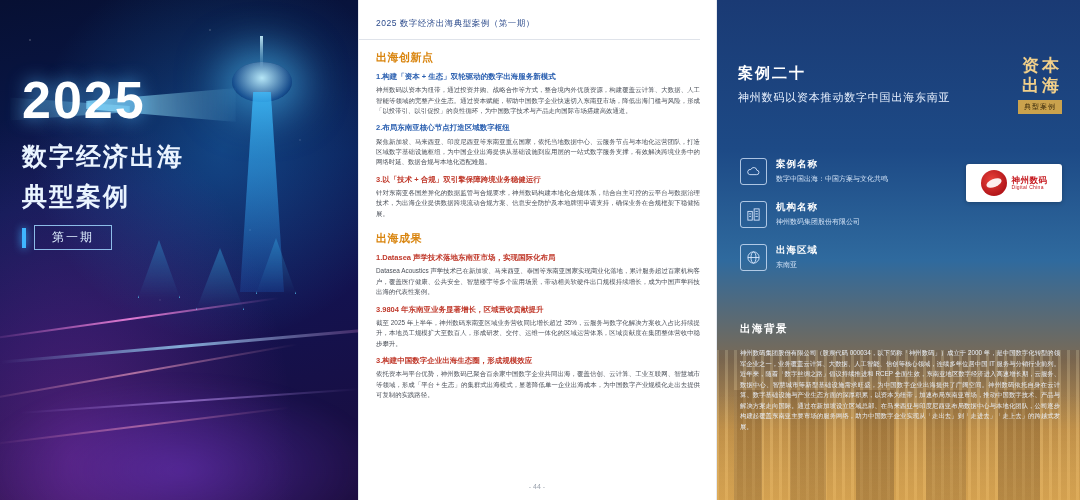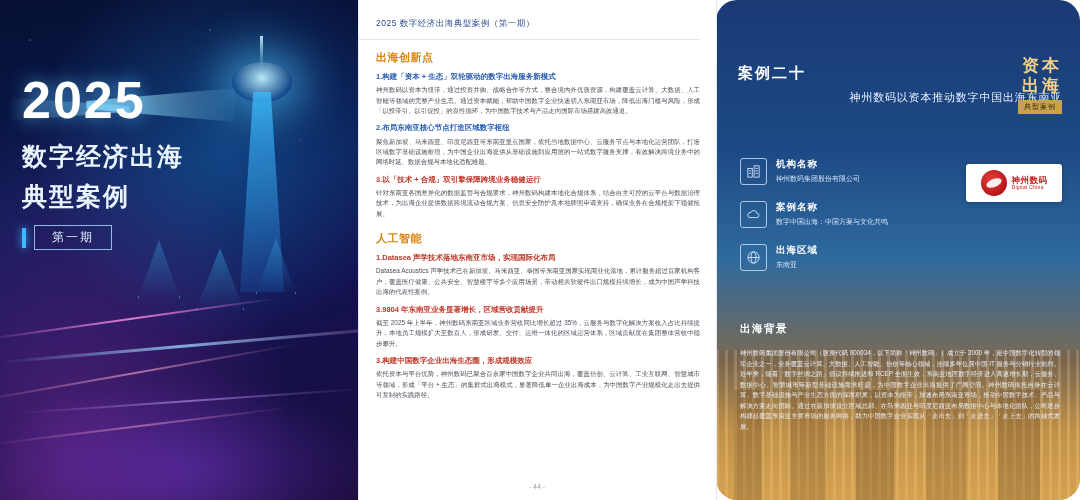--- a/index.html
+++ b/index.html
@@ -102,37 +102,36 @@
   .sec-h.second{margin-top:12px;}
   .p-h{color:#2a5fb0;font-size:7.5px;font-weight:bold;margin:6px 0 3px 0;line-height:1.5;}
   .p-h.red{color:#c0392b;}
   .p{font-size:6.4px;color:#4a4f58;line-height:1.62;text-align:justify;margin:0 0 5px 0;}
   .pg-num{position:absolute;left:0;right:0;bottom:10px;text-align:center;font-size:7px;color:#9aa2ad;}
 
   
   .right{
     position:relative;width:364px;height:500px;flex:1 1 auto;overflow:hidden;
     background:linear-gradient(180deg,#1a3a74 0%,#1d4a86 30%,#2f6a9e 52%,#7a6a55 72%,#c89a52 86%,#e3b86a 100%);
-    border-radius:21px;
   }
   .city{
     position:absolute;left:0;right:0;bottom:0;height:150px;
     background:
       linear-gradient(0deg,rgba(210,150,60,.55),rgba(210,150,60,0) 70%),
       repeating-linear-gradient(90deg,rgba(255,225,170,.22) 0 3px,rgba(120,80,40,.18) 3px 9px);
     opacity:.85;
   }
   .city:before{
     content:"";position:absolute;left:0;right:0;bottom:0;height:110px;
     background:
       linear-gradient(90deg,transparent 0 18px,rgba(90,60,30,.30) 18px 46px,transparent 46px 74px,rgba(90,60,30,.26) 74px 110px,transparent 110px 140px,rgba(90,60,30,.34) 140px 178px,transparent 178px 210px,rgba(90,60,30,.24) 210px 250px,transparent 250px 282px,rgba(90,60,30,.30) 282px 324px,transparent 324px 364px);
   }
   .right-head{position:absolute;left:22px;top:64px;right:18px;}
   .case-no{font-size:15px;font-weight:bold;color:#ffffff;letter-spacing:2px;}
-  .case-title{margin-top:7px;font-size:11px;color:#e9f2ff;letter-spacing:.8px;text-align:right;}
+  .case-title{margin-top:7px;font-size:11px;color:#e9f2ff;letter-spacing:.8px;}
   .ribbon{
     position:absolute;right:18px;top:56px;width:76px;text-align:right;
   }
   .ribbon .r1,.ribbon .r2{font-size:17px;font-weight:bold;color:#f2d08a;letter-spacing:3px;line-height:1.15;}
   .ribbon .tagbox{
     margin-top:4px;display:inline-block;background:#caa24d;color:#3a2a0c;font-size:7px;
     padding:2px 6px;letter-spacing:1px;
   }
   .logo-card{
     position:absolute;right:18px;top:164px;width:96px;height:38px;background:#ffffff;border-radius:3px;
@@ -212,21 +211,21 @@
       </div>
       <div>
         <div class="p-h">2.布局东南亚核心节点打造区域数字枢纽</div>
         <p class="p">聚焦新加坡、马来西亚、印度尼西亚等东南亚重点国家，依托当地数据中心、云服务节点与本地化运营团队，打造区域数字基础设施枢纽，为中国企业出海提供从基础设施到应用层的一站式数字服务支撑，有效解决跨境业务中的网络时延、数据合规与本地化适配难题。</p>
       </div>
       <div>
         <div class="p-h red">3.以「技术 + 合规」双引擎保障跨境业务稳健运行</div>
         <p class="p">针对东南亚各国差异化的数据监管与合规要求，神州数码构建本地化合规体系，结合自主可控的云平台与数据治理技术，为出海企业提供数据跨境流动合规方案、信息安全防护及本地牌照申请支持，确保业务在合规框架下稳健拓展。</p>
       </div>
 
-      <div class="sec-h second">人工智能</div>
+      <div class="sec-h second">出海成果</div>
 
       <div>
         <div class="p-h red">1.Datasea 声学技术落地东南亚市场，实现国际化布局</div>
         <p class="p">Datasea Acoustics 声学技术已在新加坡、马来西亚、泰国等东南亚国家实现商业化落地，累计服务超过百家机构客户，覆盖医疗健康、公共安全、智慧楼宇等多个应用场景，带动相关软硬件出口规模持续增长，成为中国声学科技出海的代表性案例。</p>
       </div>
       <div>
         <div class="p-h red">3.9804 年东南亚业务显著增长，区域营收贡献提升</div>
         <p class="p">截至 2025 年上半年，神州数码东南亚区域业务营收同比增长超过 35%，云服务与数字化解决方案收入占比持续提升，本地员工规模扩大至数百人，形成研发、交付、运维一体化的区域运营体系，区域贡献度在集团整体营收中稳步攀升。</p>
       </div>
       <div>
@@ -254,20 +253,32 @@
 
     <div class="logo-card">
       <div class="logo-mark"></div>
       <div class="logo-txt">
         <div class="logo-cn">神州数码</div>
         <div class="logo-en">Digital China</div>
       </div>
     </div>
 
     <div class="meta">
+      <div class="meta-row">
+        <div class="meta-ic">
+          <svg width="15" height="15" viewBox="0 0 24 24" fill="none" stroke="#dbe9ff" stroke-width="1.4">
+            <path d="M6 17h11a3.5 3.5 0 0 0 .4-7 5 5 0 0 0-9.6-1.2A3.6 3.6 0 0 0 6 17z"></path>
+          </svg>
+        </div>
+        <div>
+          <div class="meta-k">案例名称</div>
+          <div class="meta-v">数字中国出海：中国方案与文化共鸣</div>
+        </div>
+      </div>
+
       <div class="meta-row">
         <div class="meta-ic">
           <svg width="15" height="15" viewBox="0 0 24 24" fill="none" stroke="#dbe9ff" stroke-width="1.4">
             <rect x="3" y="7" width="7" height="14"></rect>
               <rect x="13" y="3" width="8" height="18"></rect>
             <line x1="5" y1="11" x2="8" y2="11"></line>
               <line x1="5" y1="15" x2="8" y2="15"></line>
             <line x1="15" y1="7" x2="19" y2="7"></line>
               <line x1="15" y1="11" x2="19" y2="11"></line>
               <line x1="15" y1="15" x2="19" y2="15"></line>
@@ -275,32 +286,20 @@
         </div>
         <div>
           <div class="meta-k">机构名称</div>
           <div class="meta-v">神州数码集团股份有限公司</div>
         </div>
       </div>
 
       <div class="meta-row">
         <div class="meta-ic">
           <svg width="15" height="15" viewBox="0 0 24 24" fill="none" stroke="#dbe9ff" stroke-width="1.4">
-            <path d="M6 17h11a3.5 3.5 0 0 0 .4-7 5 5 0 0 0-9.6-1.2A3.6 3.6 0 0 0 6 17z"></path>
-          </svg>
-        </div>
-        <div>
-          <div class="meta-k">案例名称</div>
-          <div class="meta-v">数字中国出海：中国方案与文化共鸣</div>
-        </div>
-      </div>
-
-      <div class="meta-row">
-        <div class="meta-ic">
-          <svg width="15" height="15" viewBox="0 0 24 24" fill="none" stroke="#dbe9ff" stroke-width="1.4">
             <circle cx="12" cy="12" r="9"></circle>
               <ellipse cx="12" cy="12" rx="4" ry="9"></ellipse>
               <line x1="3" y1="12" x2="21" y2="12"></line>
           </svg>
         </div>
         <div>
           <div class="meta-k">出海区域</div>
           <div class="meta-v">东南亚</div>
         </div>
       </div>

